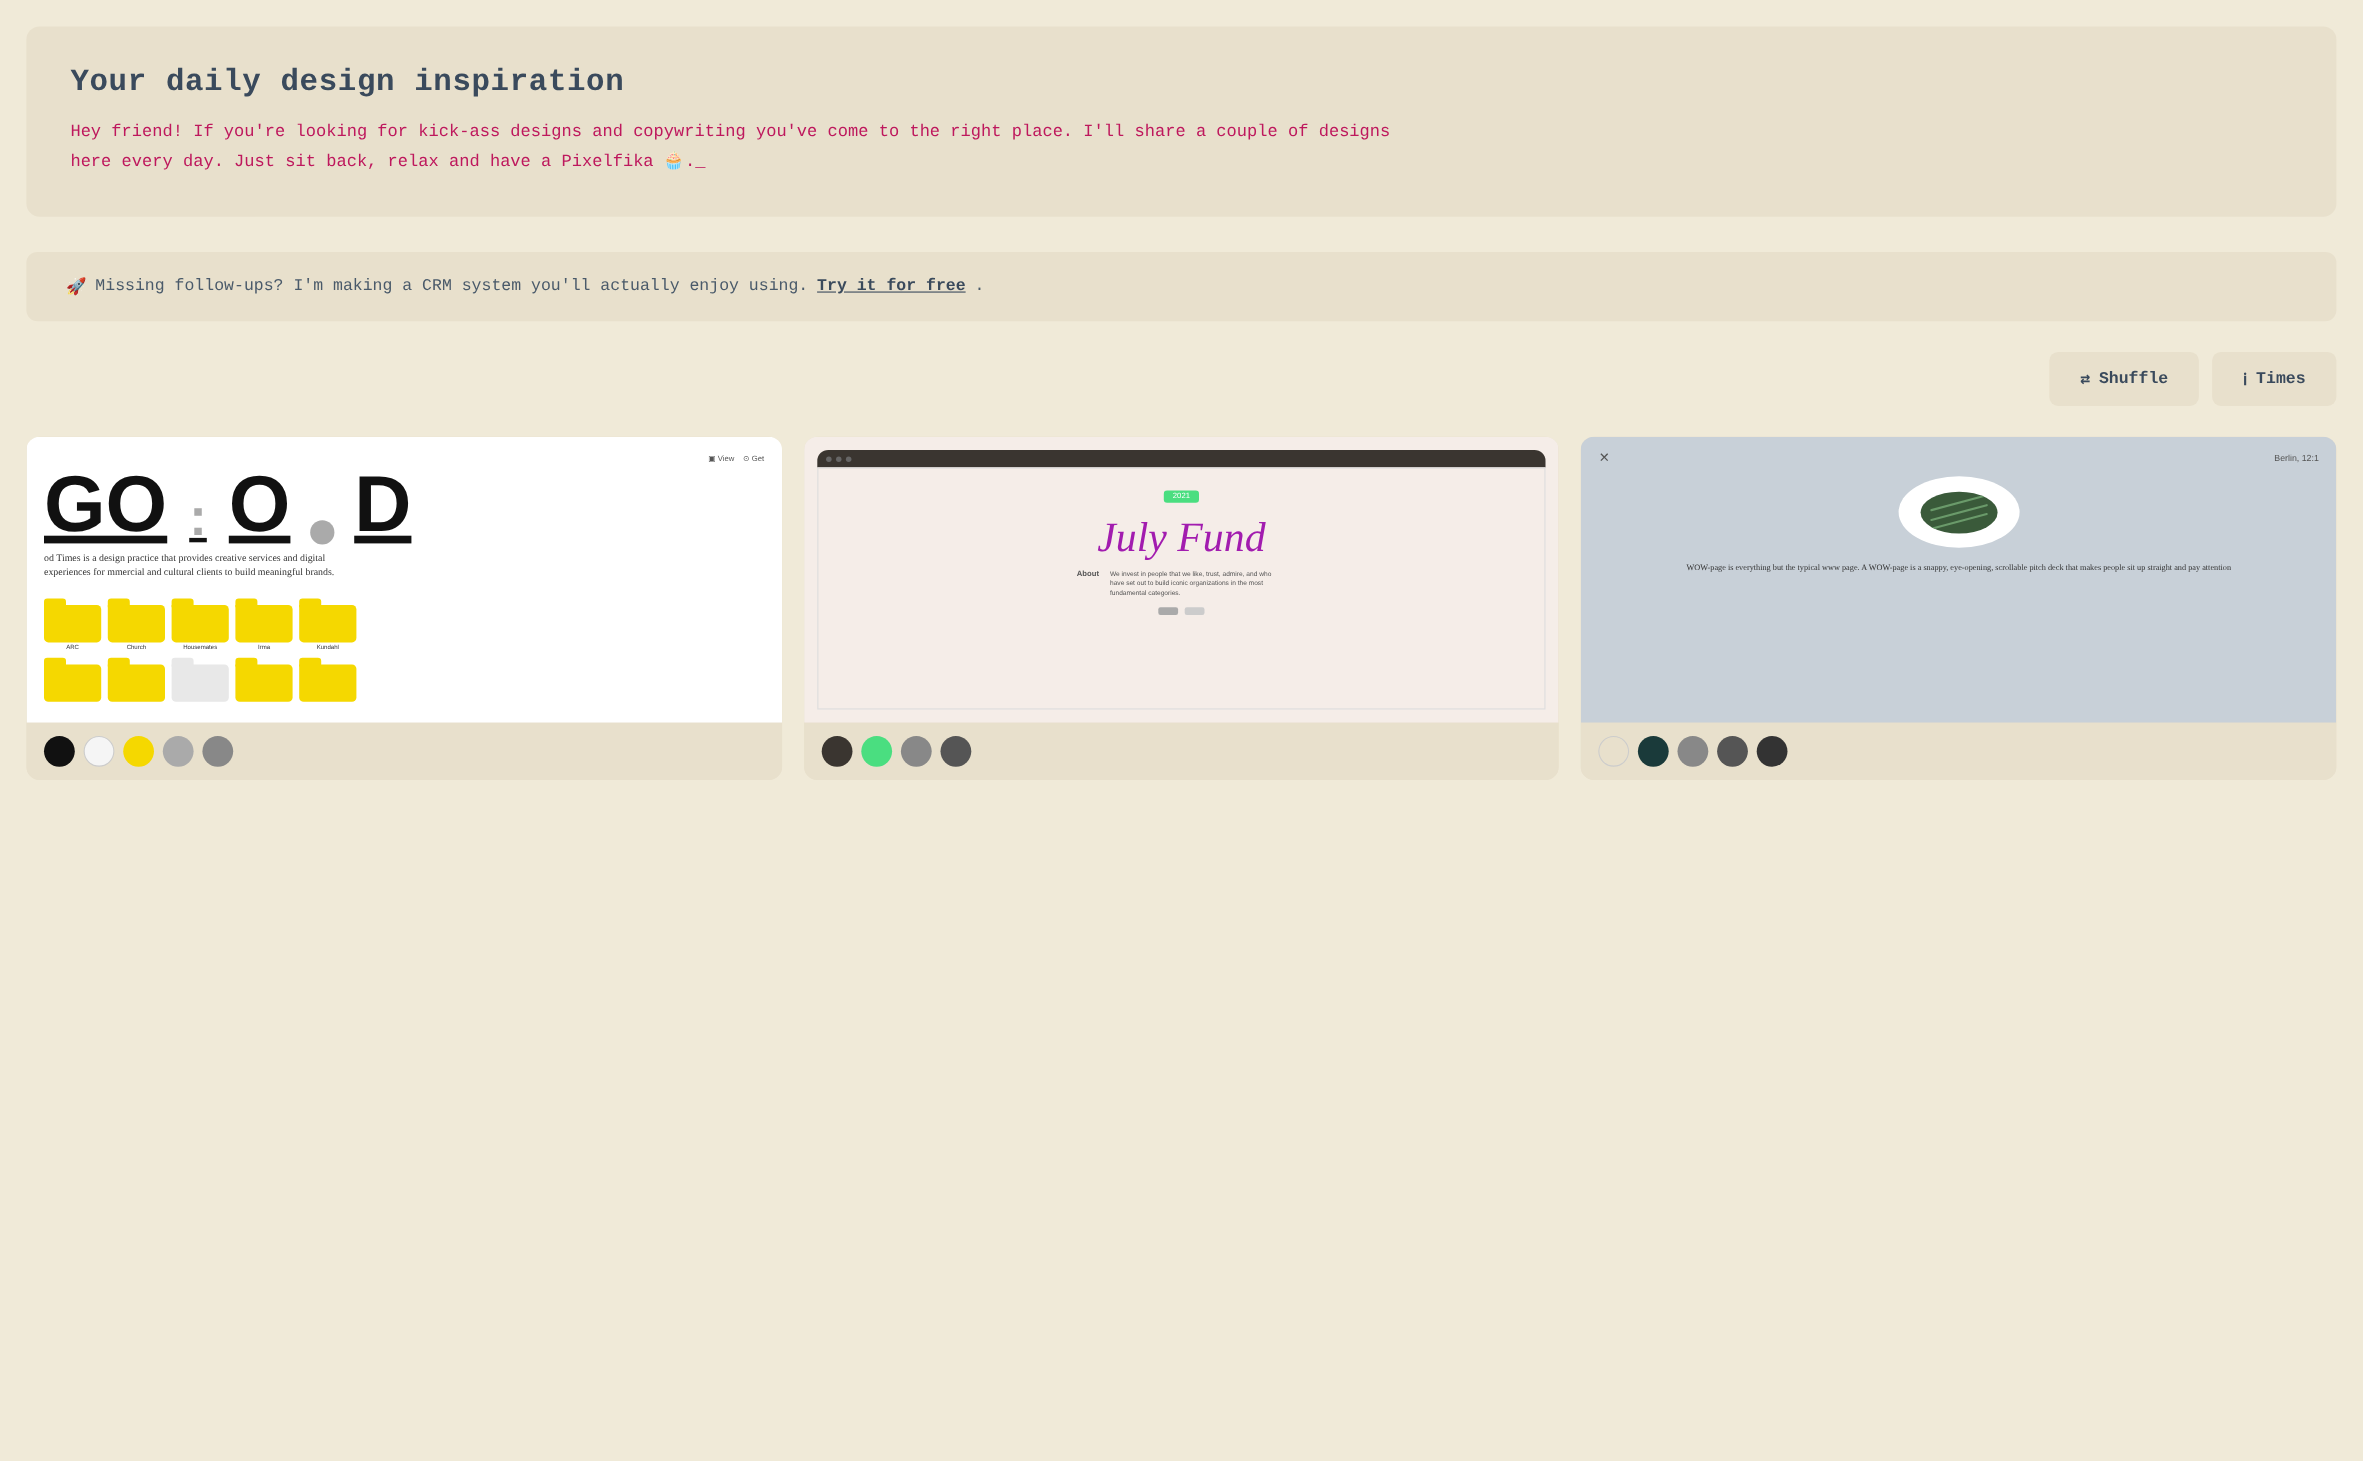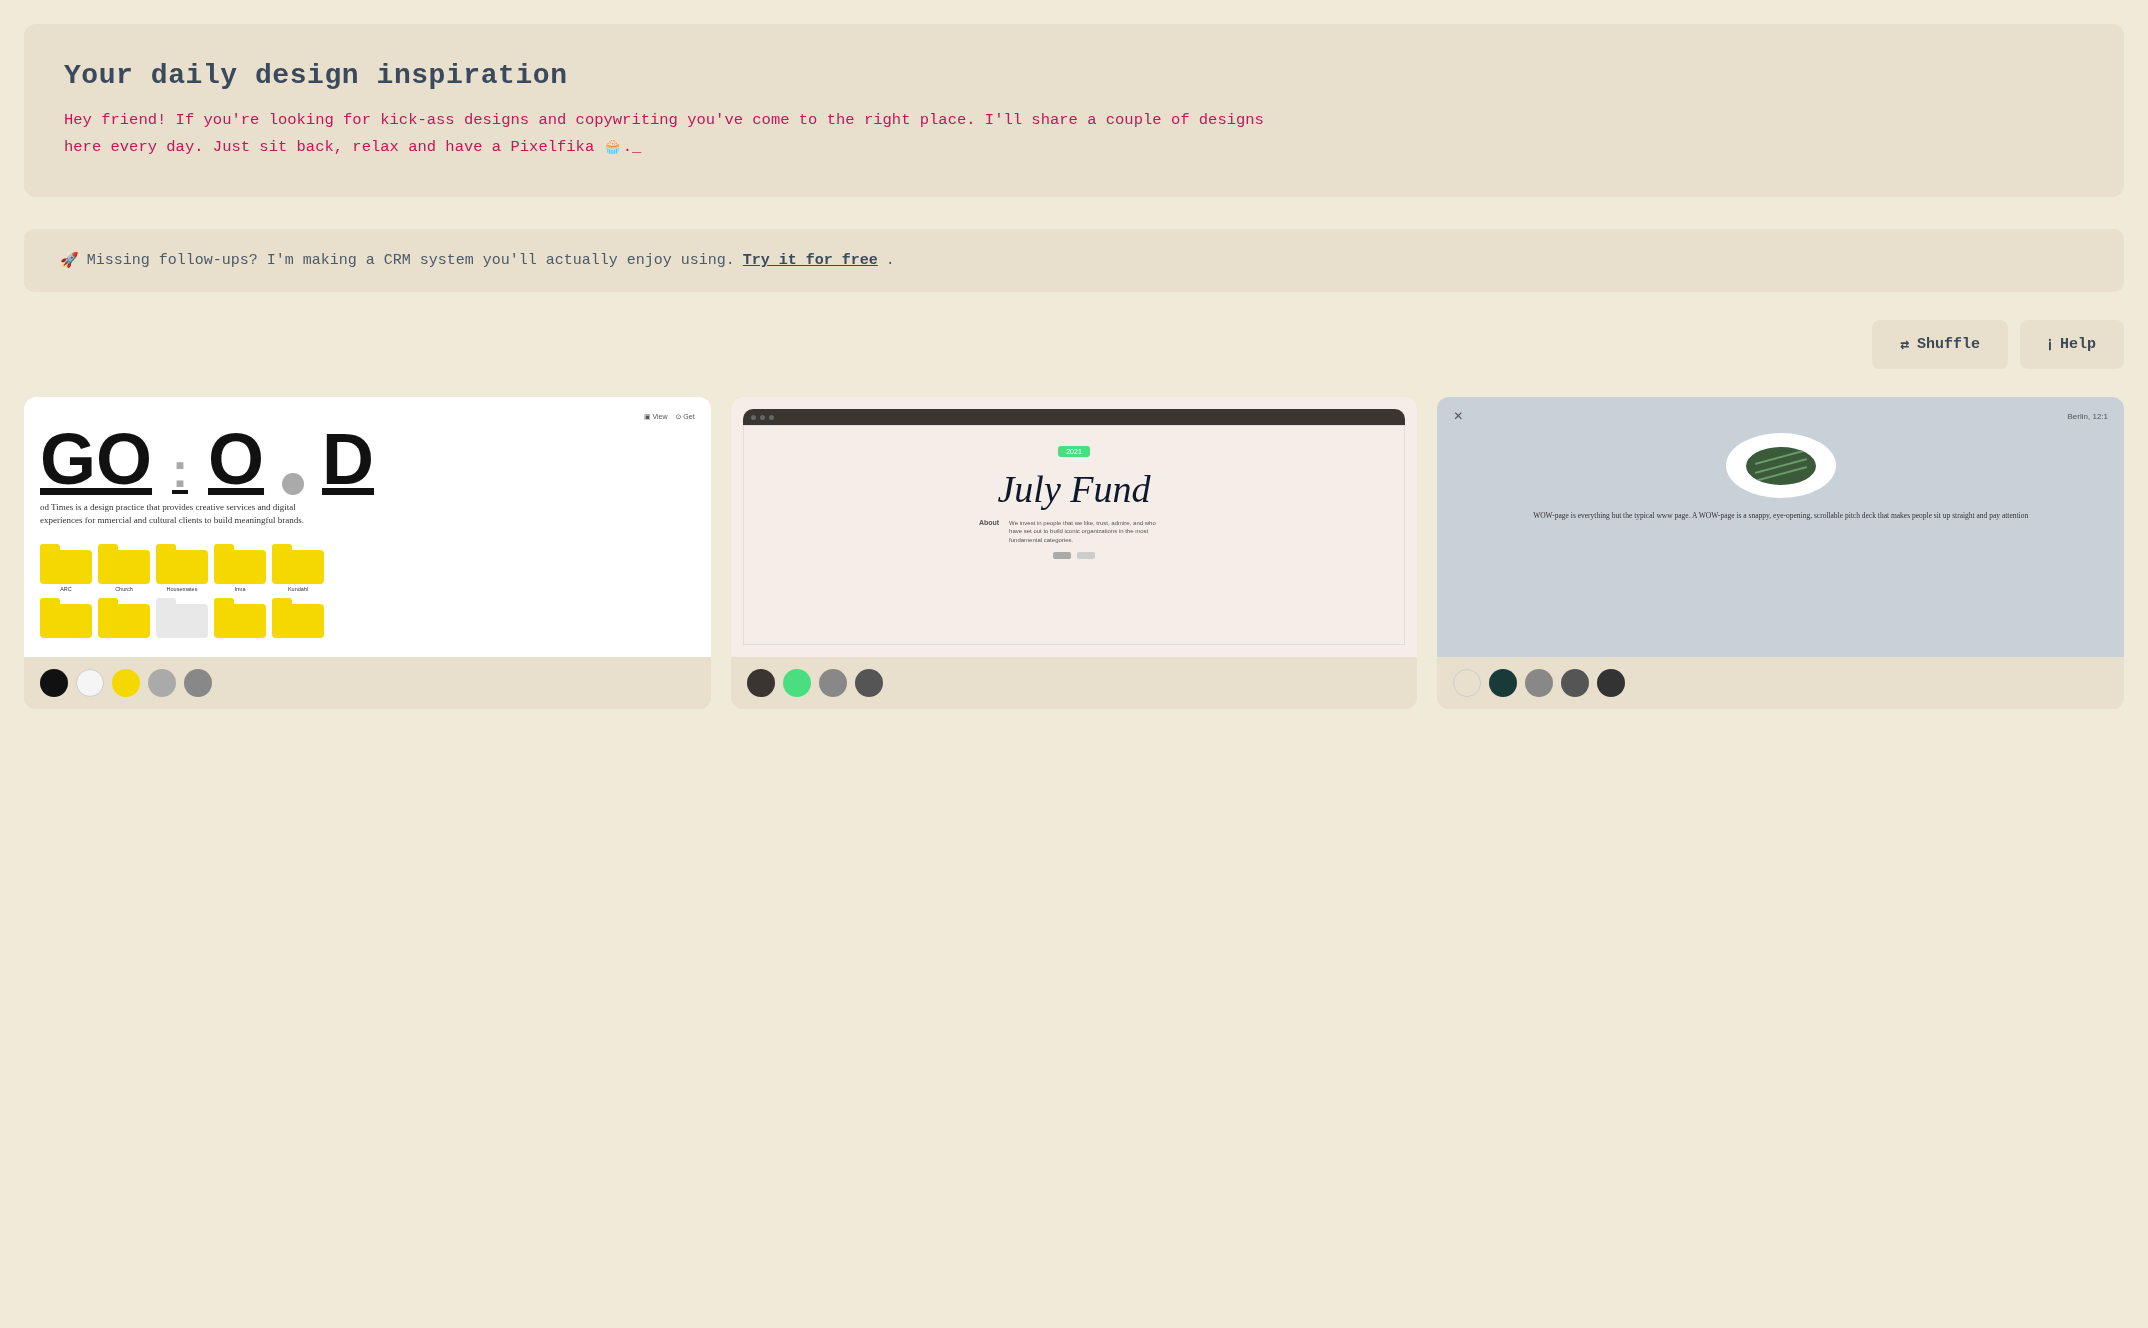--- a/index.html
+++ b/index.html
@@ -233,21 +233,21 @@
       color: #fff;
       font-size: 7px;
       padding: 2px 8px;
       border-radius: 3px;
       font-family: Arial, sans-serif;
       margin-bottom: 12px;
     }
 
     .card2-heading {
       font-size: 38px;
-      color: #0f172a;
+      color: #a21caf;
       text-align: left;
       font-family: Georgia, serif;
       font-style: italic;
       line-height: 1.1;
     }
 
     .card2-about-section {
       display: flex;
       gap: 10px;
       margin-top: 8px;
@@ -372,21 +372,21 @@
   <span>.</span>
 </div>
 
 <div class="toolbar">
   <button class="toolbar-btn">
     <span>⇄</span>
     <span>Shuffle</span>
   </button>
   <button class="toolbar-btn">
     <span>ℹ</span>
-    <span>Help</span>
+    <span>Times</span>
   </button>
 </div>
 
 <div class="cards-grid">
 
   <div class="card-container">
     <div class="card-image">
       <div class="card1-bg">
         <div class="card1-view-bar">
           <span>▣ View</span>

